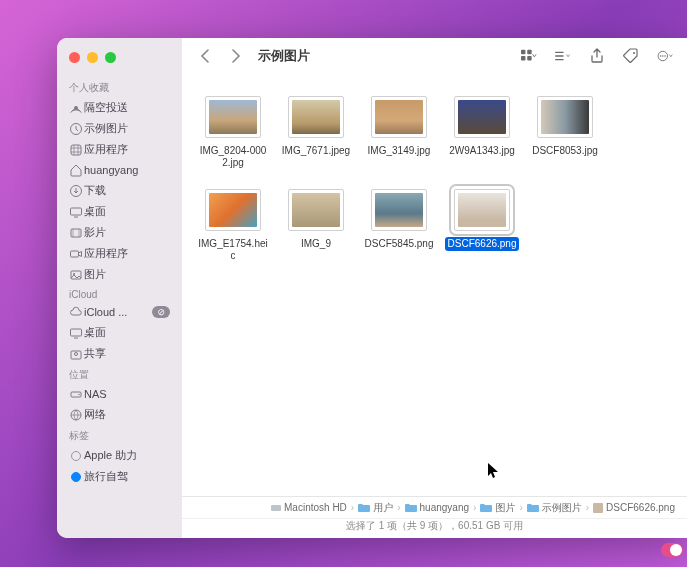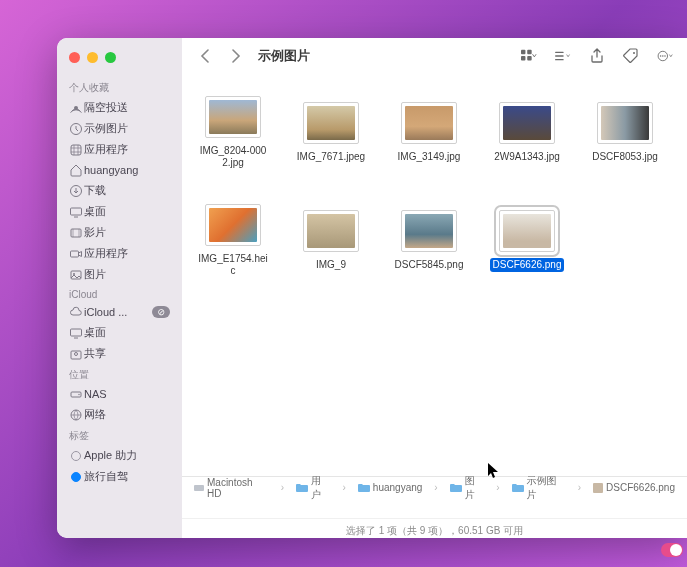--- a/index.html
+++ b/index.html
@@ -15,31 +15,31 @@
 .sb-item .dot { width: 10px; height: 10px; border-radius: 50%; border: 1px solid #9a96a2; }
 .sb-item .dot.blue { background: #0a84ff; border-color: #0a84ff; }
 .sb-item .badge { margin-left: auto; background: #8e8a96; color: #fff; border-radius: 8px; font-size: 9px; padding: 1px 5px; }
 .main { flex: 1; display: flex; flex-direction: column; background: #fff; }
 .toolbar { height: 36px; display: flex; align-items: center; padding: 0 14px; gap: 14px; border-bottom: 1px solid rgba(0,0,0,0); }
 .nav-arrows { display: flex; gap: 16px; color: #888; }
 .title { font-size: 13px; font-weight: 600; color: #3a3a3a; }
 .tb-right { margin-left: auto; display: flex; gap: 18px; color: #6b6b6b; align-items: center; }
 .tb-ic { width: 16px; height: 16px; display: flex; align-items: center; justify-content: center; }
 .content { flex: 1; padding: 22px 10px 0 10px; overflow: auto; }
-.grid { display: flex; flex-wrap: wrap; gap: 16px; align-items: center; }
+.grid { display: flex; flex-wrap: wrap; gap: 1px; }
 .file { width: 82px; display: flex; flex-direction: column; align-items: center; margin: 0 0 18px 0; }
 .thumb-wrap { width: 56px; height: 42px; padding: 3px; background: #fff; border: 1px solid #d0d0d0; border-radius: 2px; display: flex; align-items: center; justify-content: center; }
 .thumb { width: 100%; height: 100%; border-radius: 1px; }
 .file.selected .thumb-wrap { outline: 2px solid #c8c8c8; outline-offset: 3px; background: #fff; }
 .fname { font-size: 10px; color: #3a3a3a; text-align: center; margin-top: 6px; line-height: 1.2; max-width: 78px; word-break: break-all; padding: 1px 3px; border-radius: 3px; }
 .file.selected .fname { background: #0064e1; color: #fff; }
-.pathbar { height: 22px; border-top: 1px solid #e5e5e5; display: flex; align-items: center; padding: 0 12px; font-size: 10px; color: #6b6b6b; gap: 12px; justify-content: flex-end; }
+.pathbar { height: 22px; border-top: 1px solid #e5e5e5; display: flex; align-items: center; padding: 0 12px; font-size: 10px; color: #6b6b6b; gap: 4px; justify-content: flex-end; }
 .pathbar .crumb { display: flex; align-items: center; gap: 3px; }
 .pathbar .sep { color: #bbb; }
-.statusbar { height: 20px; display: flex; align-items: flex-end; justify-content: center; font-size: 10px; color: #8a8a8a; border-top: 1px solid #f0f0f0; margin-top: 20px; }
+.statusbar { height: 20px; display: flex; align-items: flex-start; justify-content: center; font-size: 10px; color: #8a8a8a; border-top: 1px solid #f0f0f0; }
 .toggle { position: absolute; right: 4px; bottom: 10px; width: 22px; height: 14px; background: #e74c8b; border-radius: 7px; }
 .toggle::after { content: ""; position: absolute; right: 1px; top: 1px; width: 12px; height: 12px; background: #fff; border-radius: 50%; }
 svg { display: block; }
 .cursor { position: absolute; left: 488px; top: 463px; pointer-events: none; }
 </style>
 </head>
 <body>
 
 <div class="window">
   <div class="sidebar">

